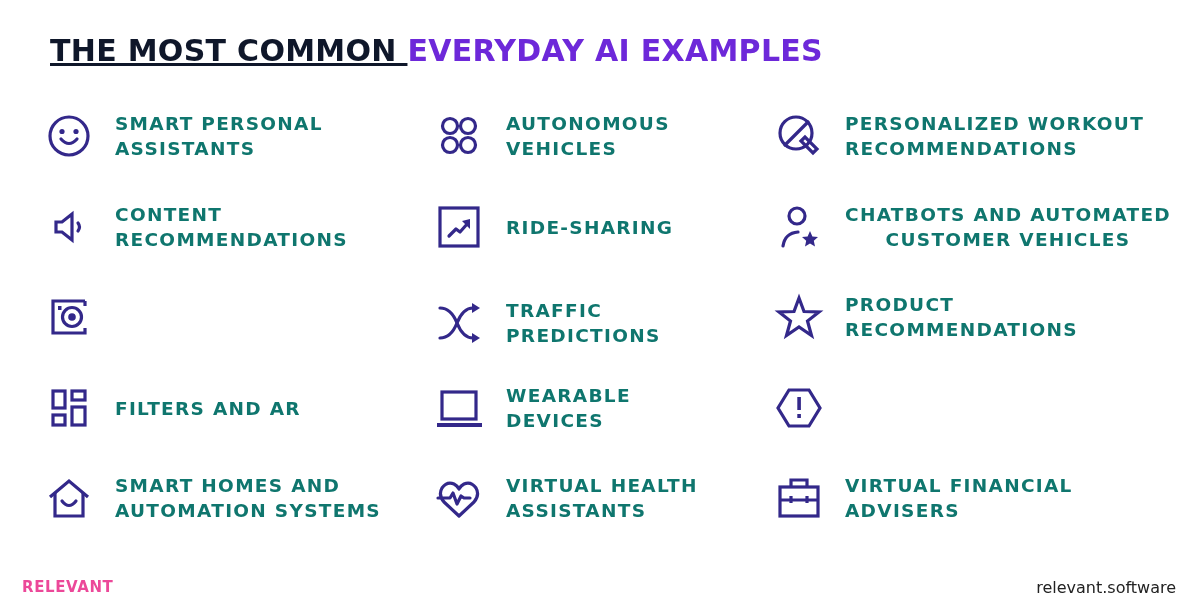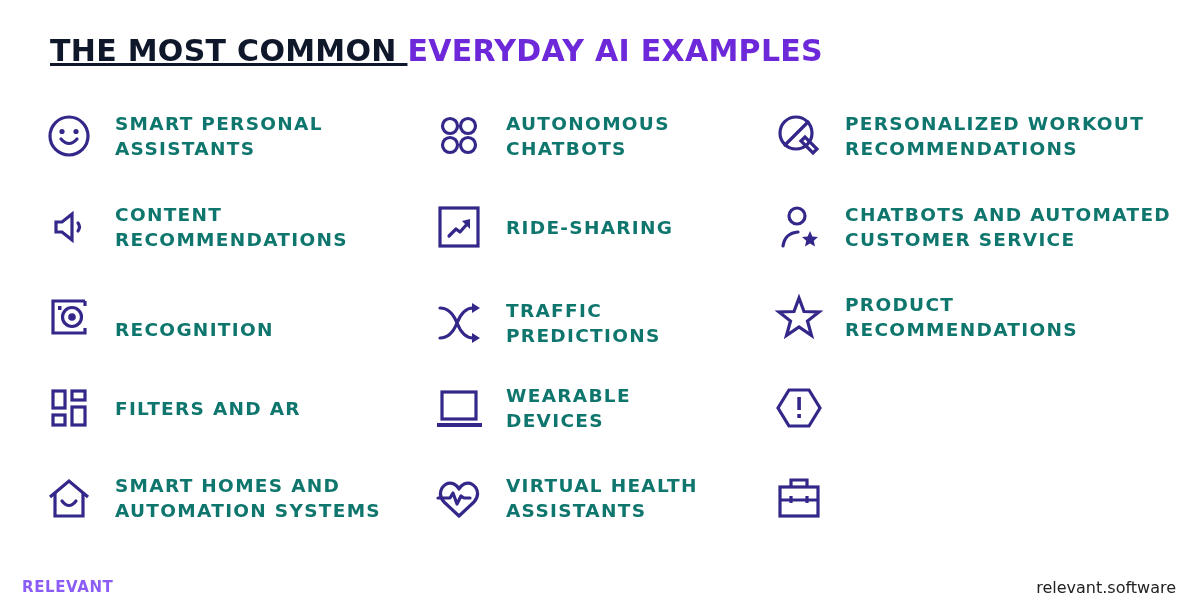--- a/index.html
+++ b/index.html
@@ -21,21 +21,21 @@
     .item .label {
       font-size: 18.5px; font-weight: bold; letter-spacing: 1.3px;
       line-height: 25px; color: #0f766e; white-space: nowrap;
     }
     .col0 .label { margin-left: 22px; }
     .col1 .label { margin-left: 23px; }
     .col2 .label { margin-left: 22px; }
 
     .footer-left {
       position: absolute; left: 22px; top: 578px;
-      font-size: 15px; font-weight: bold; letter-spacing: 0.6px; color: #8b5cf6;
+      font-size: 15px; font-weight: bold; letter-spacing: 0.6px; color: #ec4899;
     }
     .footer-right {
       position: absolute; right: 24px; top: 578px;
       font-size: 16px; color: #222;
     }
     svg .st { fill: none; stroke: #33288a; stroke-width: 3.2; stroke-linecap: round; stroke-linejoin: round; }
     svg .sq { fill: none; stroke: #33288a; stroke-width: 3.2; stroke-linecap: butt; stroke-linejoin: miter; }
     svg .fl { fill: #33288a; stroke: none; }
   </style>
 </head>
@@ -70,21 +70,21 @@
   <div class="item col0" style="left:45px; top:287px;">
     <span class="icon">
       <svg viewBox="0 0 44 44">
           <path class="sq" d="M38 6 H6 V38 H38 V33"></path>
           <path class="sq" d="M38 6 V11"></path>
           <rect class="fl" x="11" y="11" width="3.5" height="4"></rect>
           <circle class="st" cx="25" cy="22" r="9.5"></circle>
           <circle class="fl" cx="25" cy="22" r="3.8"></circle>
         </svg>
     </span>
-    <span class="label"><br><span>RECOGNITION</span></span>
+    <span class="label"><br></span>
   </div>
 
   <div class="item col0" style="left:45px; top:378px;">
     <span class="icon">
       <svg viewBox="0 0 44 44">
           <rect class="sq" x="6" y="5" width="12" height="17"></rect>
           <rect class="sq" x="25" y="5" width="13" height="9"></rect>
           <rect class="sq" x="6" y="29" width="12" height="10"></rect>
           <rect class="sq" x="25" y="21" width="13" height="18"></rect>
         </svg>
@@ -105,21 +105,21 @@
 
   <div class="item col1" style="left:435px; top:106px;">
     <span class="icon">
       <svg viewBox="0 0 44 44">
           <circle class="st" cx="13" cy="12" r="7.5"></circle>
           <circle class="st" cx="31" cy="12" r="7.5"></circle>
           <circle class="st" cx="13" cy="31" r="7.5"></circle>
           <circle class="st" cx="31" cy="31" r="7.5"></circle>
         </svg>
     </span>
-    <span class="label"><span>AUTONOMOUS</span><br><span>CHATBOTS</span></span>
+    <span class="label"><span>AUTONOMOUS</span><br><span>VEHICLES</span></span>
   </div>
 
   <div class="item col1" style="left:435px; top:197px;">
     <span class="icon">
       <svg viewBox="0 0 44 44">
           <rect class="sq" x="3" y="3" width="38" height="38"></rect>
           <path class="st" d="M12 31 L19 24 L23 27 L31 18"></path>
           <path class="fl" d="M33 14 L33 24 L25 16 Z"></path>
         </svg>
     </span>
@@ -162,29 +162,29 @@
     <span class="icon">
       <svg viewBox="0 0 44 44">
           <circle class="st" cx="19" cy="19" r="16"></circle>
           <path class="st" d="M8 31 L31 8"></path>
           <path class="sq" d="M24 27 L28 23 L40 35 L36 39 Z"></path>
         </svg>
     </span>
     <span class="label"><span>PERSONALIZED WORKOUT</span><br><span>RECOMMENDATIONS</span></span>
   </div>
 
-  <div class="item col2" style="left:775px; top:197px;">
+  <div class="item col2" style="left:775px; top:197px;text-align:center;">
     <span class="icon">
       <svg viewBox="0 0 44 44">
           <circle class="st" cx="20" cy="11" r="8"></circle>
           <path class="st" d="M6 41 Q8 28 21 27"></path>
           <path class="fl" d="M33 26 L35.4 31.5 L41 32 L36.8 35.8 L38 41.5 L33 38.5 L28 41.5 L29.2 35.8 L25 32 L30.6 31.5 Z"></path>
         </svg>
     </span>
-    <span class="label"><span>CHATBOTS AND AUTOMATED</span><br><span>CUSTOMER SERVICE</span></span>
+    <span class="label"><span>CHATBOTS AND AUTOMATED</span><br><span>CUSTOMER VEHICLES</span></span>
   </div>
 
   <div class="item col2" style="left:775px; top:287px;">
     <span class="icon">
       <svg viewBox="0 0 44 44">
           <path class="sq" d="M22 3 L27 16.5 L42 17 L30.5 26 L34.5 40.5 L22 32 L9.5 40.5 L13.5 26 L2 17 L17 16.5 Z"></path>
         </svg>
     </span>
     <span class="label"><span>PRODUCT</span><br><span>RECOMMENDATIONS</span></span>
   </div>
@@ -202,17 +202,18 @@
   <div class="item col2" style="left:775px; top:468px;">
     <span class="icon">
       <svg viewBox="0 0 44 44">
           <rect class="sq" x="3" y="11" width="38" height="29"></rect>
           <path class="sq" d="M14 11 V4 H30 V11"></path>
           <path class="sq" d="M3 24 H41"></path>
           <path class="sq" d="M14 20 V27"></path>
           <path class="sq" d="M30 20 V27"></path>
         </svg>
     </span>
+    <span class="label"><span>VIRTUAL FINANCIAL</span><br><span>ADVISERS</span></span>
   </div>
 </div>
 
 <div class="footer-left">RELEVANT</div>
 <div class="footer-right">relevant.software</div>
 
 </body></html>

